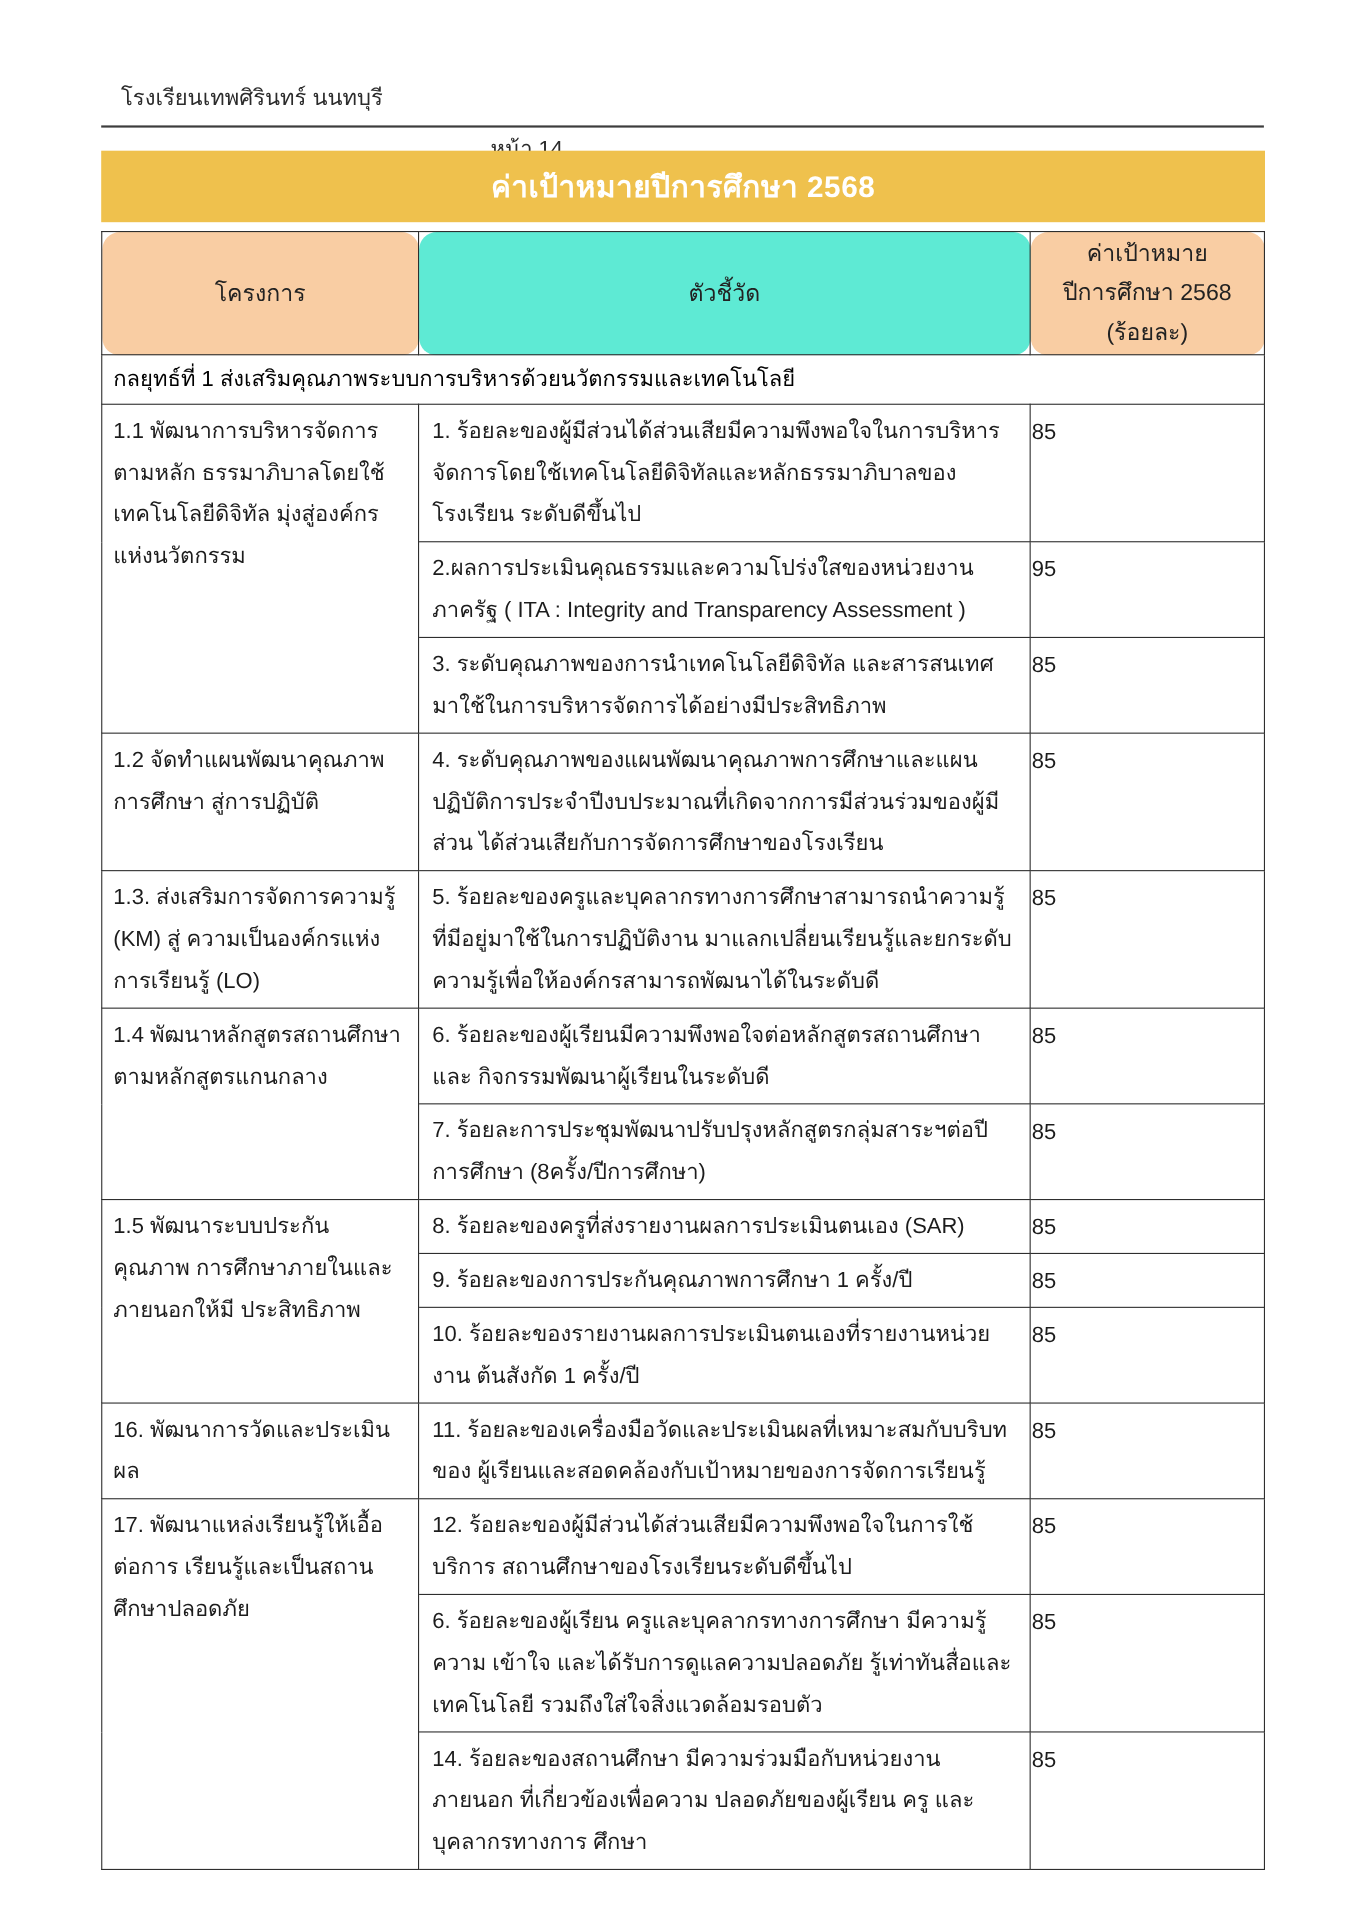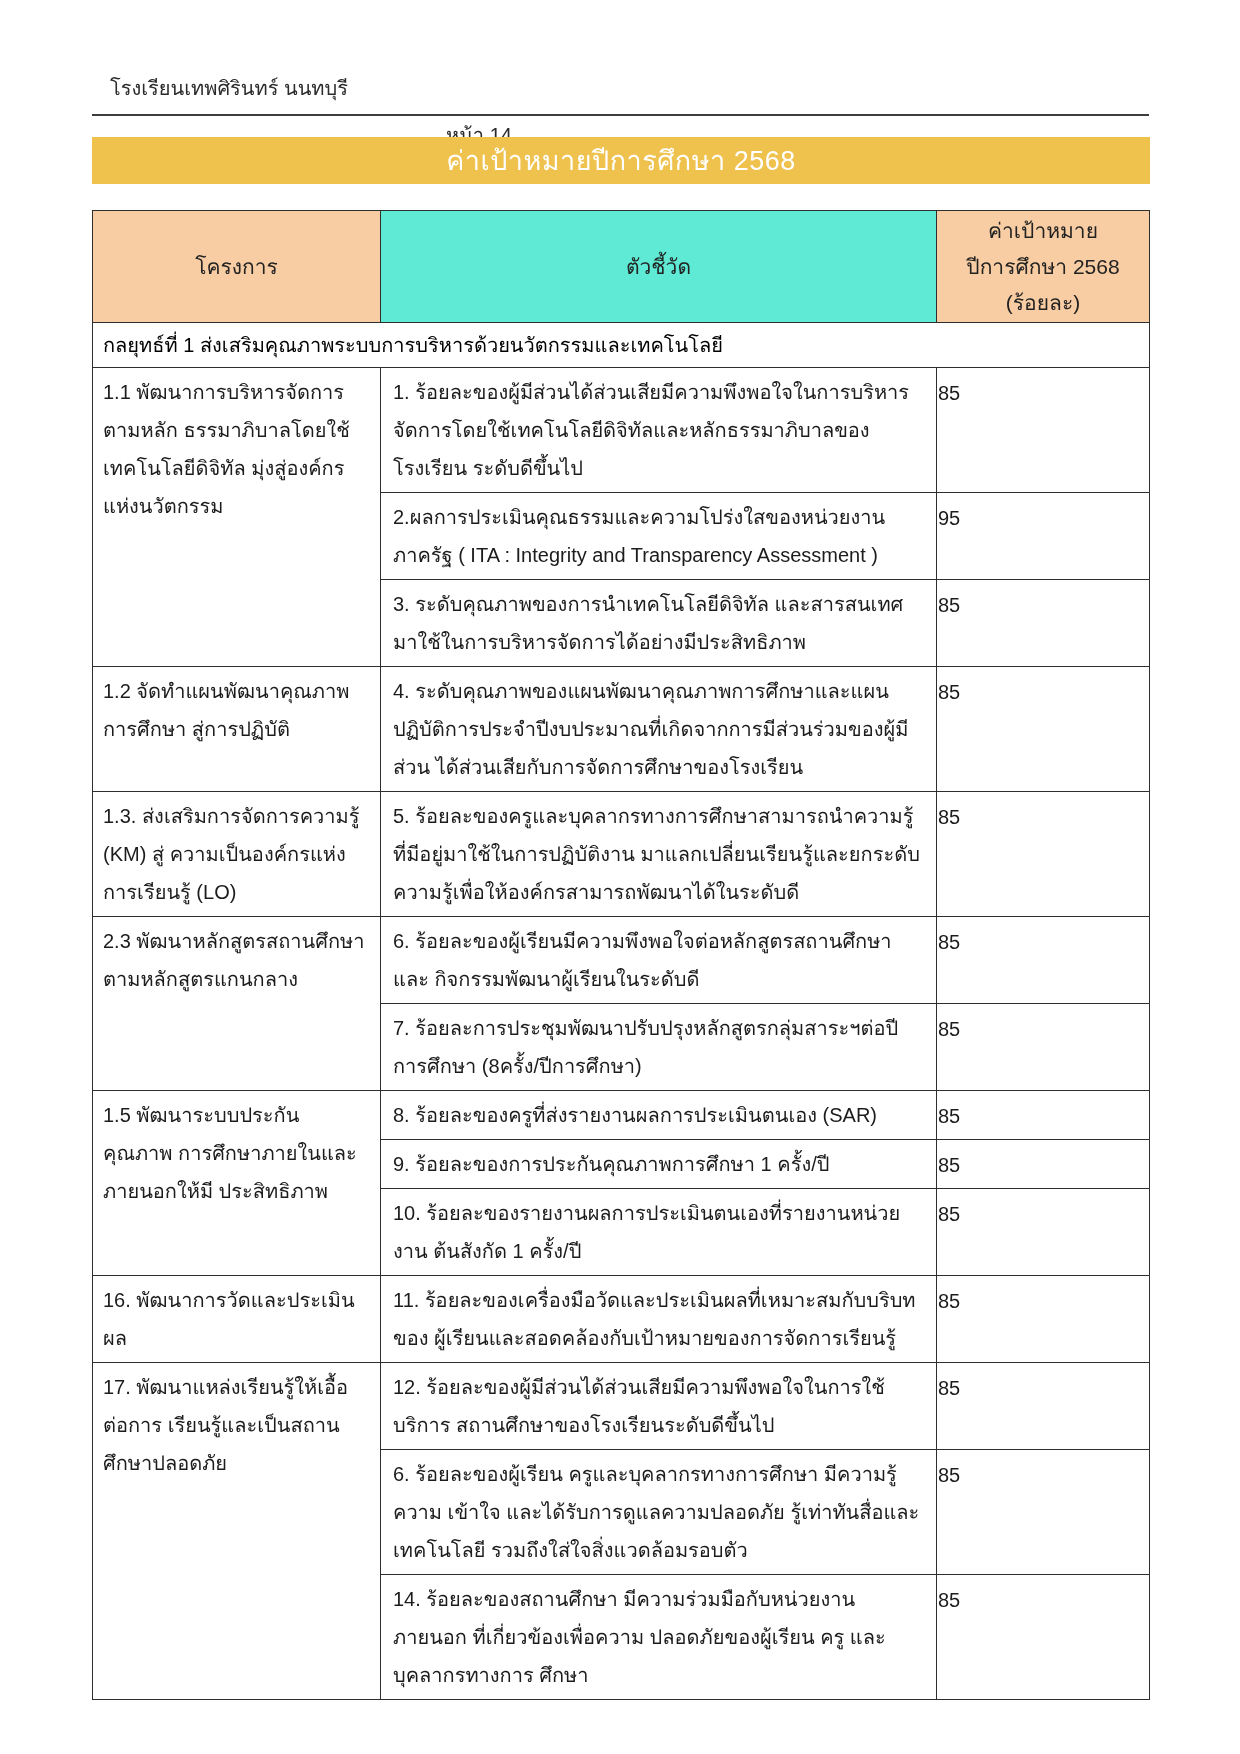--- a/index.html
+++ b/index.html
@@ -50,25 +50,25 @@
     top: 114px;
     width: 1057px;
     height: 2px;
     background: #3d3d3d;
   }
   .banner {
     position: absolute;
     left: 92px;
     top: 137px;
     width: 1058px;
-    height: 47px;
+    height: 65px;
     background: #efc14d;
     color: #ffffff;
     font-size: 27px;
-    font-weight: normal;
+    font-weight: bold;
     display: flex;
     align-items: center;
     justify-content: center;
     letter-spacing: 0.5px;
   }
   table.targets {
     position: absolute;
     left: 92px;
     top: 210px;
     width: 1057px;
@@ -84,20 +84,21 @@
   col.c-indicator{ width: 556px; }
   col.c-target   { width: 213px; }
   thead th {
     background: #f9cda3;
     font-weight: normal;
     font-size: 21px;
     height: 112px;
     text-align: center;
     vertical-align: middle;
     color: #222222;
+    border-radius: 16px;
   }
   .target-header-line {
     line-height: 36px;
   }
   .strategy-cell {
     font-size: 20px;
     padding: 7px 10px 7px 10px;
     line-height: 30px;
     background: #ffffff;
     color: #000000;
@@ -180,21 +181,21 @@
           <td class="project-cell" rowspan="1">1.2 จัดทำแผนพัฒนาคุณภาพการศึกษา สู่การปฏิบัติ</td>
           <td class="indicator-cell">4. ระดับคุณภาพของแผนพัฒนาคุณภาพการศึกษาและแผน ปฏิบัติการประจำปีงบประมาณที่เกิดจากการมีส่วนร่วมของผู้มีส่วน ได้ส่วนเสียกับการจัดการศึกษาของโรงเรียน</td>
           <td class="target-cell">85</td>
         </tr>
         <tr>
           <td class="project-cell" rowspan="1">1.3. ส่งเสริมการจัดการความรู้ (KM) สู่ ความเป็นองค์กรแห่งการเรียนรู้ (LO)</td>
           <td class="indicator-cell">5. ร้อยละของครูและบุคลากรทางการศึกษาสามารถนำความรู้ ที่มีอยู่มาใช้ในการปฏิบัติงาน มาแลกเปลี่ยนเรียนรู้และยกระดับ ความรู้เพื่อให้องค์กรสามารถพัฒนาได้ในระดับดี</td>
           <td class="target-cell">85</td>
         </tr>
         <tr>
-          <td class="project-cell" rowspan="2">2.3 พัฒนาหลักสูตรสถานศึกษา ตามหลักสูตรแกนกลาง</td>
+          <td class="project-cell" rowspan="2">1.4 พัฒนาหลักสูตรสถานศึกษา ตามหลักสูตรแกนกลาง</td>
           <td class="indicator-cell">6. ร้อยละของผู้เรียนมีความพึงพอใจต่อหลักสูตรสถานศึกษาและ กิจกรรมพัฒนาผู้เรียนในระดับดี</td>
           <td class="target-cell">85</td>
         </tr>
         <tr>
           <td class="indicator-cell">7. ร้อยละการประชุมพัฒนาปรับปรุงหลักสูตรกลุ่มสาระฯต่อปี การศึกษา (8ครั้ง/ปีการศึกษา)</td>
           <td class="target-cell">85</td>
         </tr>
         <tr>
           <td class="project-cell" rowspan="3">1.5 พัฒนาระบบประกันคุณภาพ การศึกษาภายในและภายนอกให้มี ประสิทธิภาพ</td>
           <td class="indicator-cell">8. ร้อยละของครูที่ส่งรายงานผลการประเมินตนเอง (SAR)</td>

